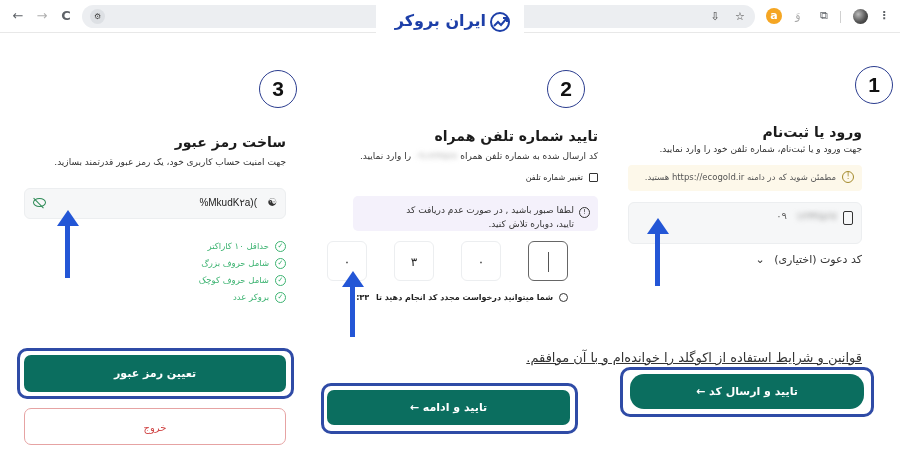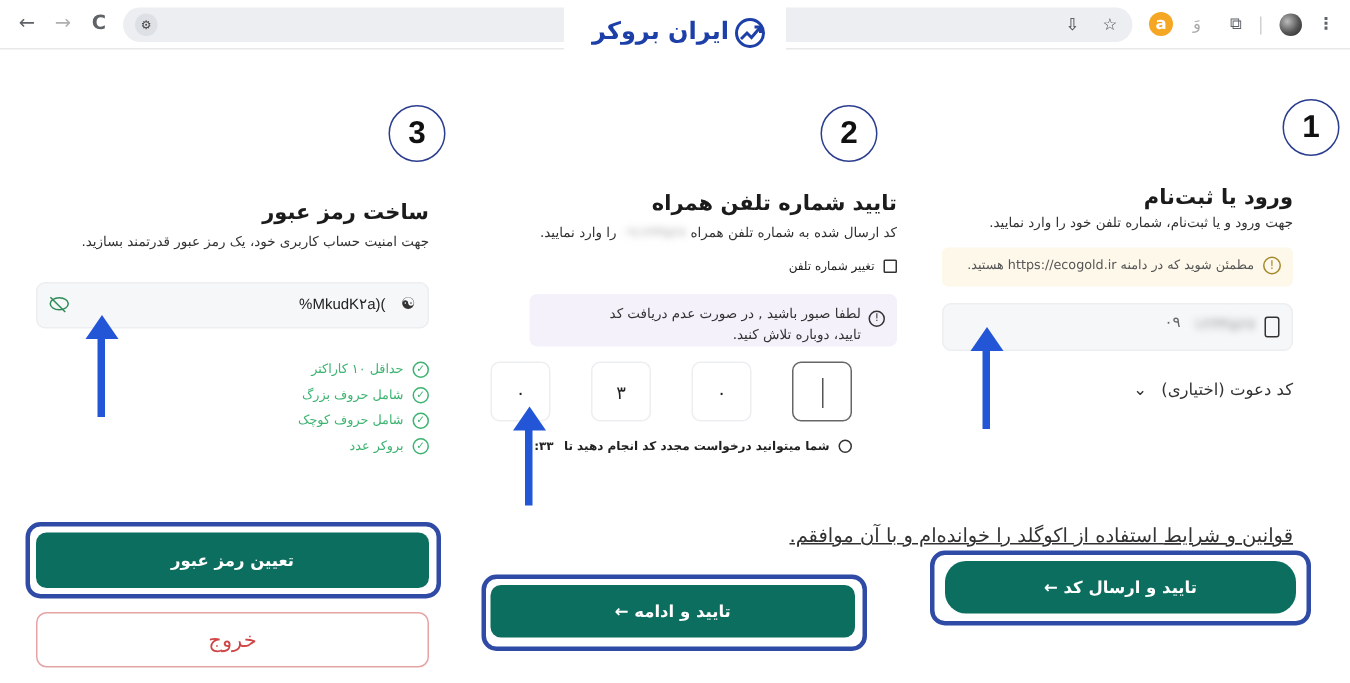--- a/index.html
+++ b/index.html
@@ -37,21 +37,21 @@
     .alert-warn .ico { position: absolute; right: 8px; top: 6px; width: 12px; height: 12px; border: 1.3px solid #a48a2c; border-radius: 50%; font-size: 8px; line-height: 10px; text-align: center; color: #a48a2c; }
 
     .input-box { position: absolute; background: #f6f7f8; border: 1px solid #eceef0; border-radius: 6px; }
     .phone-icon { position: absolute; right: 8px; top: 8px; width: 10px; height: 14px; border: 1.5px solid #333; border-radius: 2px; }
     .blurred { position: absolute; filter: blur(2.5px); color: #999; font-size: 11px; }
 
     .invite-row { position: absolute; font-size: 11px; color: #333; white-space: nowrap; }
 
     .primary-btn { position: absolute; background: #0b6e5f; border-radius: 7px; color: #ffffff; font-size: 11px; font-weight: bold; text-align: center; white-space: nowrap; }
     .highlight-frame { position: absolute; border: 3px solid #2f4ba6; border-radius: 10px; }
-    .outline-btn { position: absolute; border: 1px solid #e6a3a3; border-radius: 7px; color: #d04545; font-size: 14px; text-align: center; background: #fff; }
+    .outline-btn { position: absolute; border: 1px solid #e6a3a3; border-radius: 7px; color: #d04545; font-size: 10px; text-align: center; background: #fff; }
 
     .terms { position: absolute; font-size: 13px; color: #333; white-space: nowrap; text-decoration: underline; }
     .terms u { text-decoration: underline; }
 
     .alert-info { position: absolute; background: #f4f1fb; border-radius: 5px; }
     .alert-info .txt { position: absolute; right: 24px; top: 7px; width: 180px; font-size: 9px; line-height: 14px; color: #333; }
     .alert-info .ico { position: absolute; right: 8px; top: 11px; width: 11px; height: 11px; border: 1.5px solid #333; border-radius: 50%; font-size: 7px; line-height: 9px; text-align: center; color: #333; }
 
     .otp-box { position: absolute; width: 40px; height: 40px; border: 1px solid #eceef0; border-radius: 6px; background: #fff; text-align: center; line-height: 40px; font-size: 12px; color: #222; }
     .otp-box.active { border: 1.2px solid #666; }
@@ -101,21 +101,21 @@
 <div class="step-circle" style="left:547px; top:70px;">2</div>
 <div class="step-circle" style="left:259px; top:70px;">3</div>
 
 <div class="panel" style="left:610px; width:290px;">
   <div class="panel-title" style="right:38px; top:91px;">ورود یا ثبت‌نام</div>
   <div class="panel-sub" style="right:38px; top:111px;">جهت ورود و یا ثبت‌نام، شماره تلفن خود را وارد نمایید.</div>
   <div class="alert-warn" style="right:38px; top:132px; width:234px;">
     <div class="ico">!</div>
     <div class="txt">مطمئن شوید که در دامنه https://ecogold.ir هستید.</div>
   </div>
-  <div class="input-box" style="right:38px; top:169px; width:234px; height:32px;text-decoration:underline;">
+  <div class="input-box" style="right:38px; top:169px; width:234px; height:42px;text-decoration:underline;">
     <div class="phone-icon"></div>
     <div class="blurred" style="right:24px; top:7px;">۱۲۳۴۵۶۷</div>
     <div style="position:absolute; right:74px; top:7px; font-size:10px; color:#666;">۰۹</div>
   </div>
   <div class="invite-row" style="right:38px; top:220px;">
     <span>کد دعوت (اختیاری)</span>
     <span style="margin-right:6px;">⌄</span>
   </div>
   <div class="terms" style="right:38px; top:317px;">
     <u>قوانین و شرایط</u><span> استفاده از اکوگلد را خوانده‌ام و با آن موافقم.</span>

